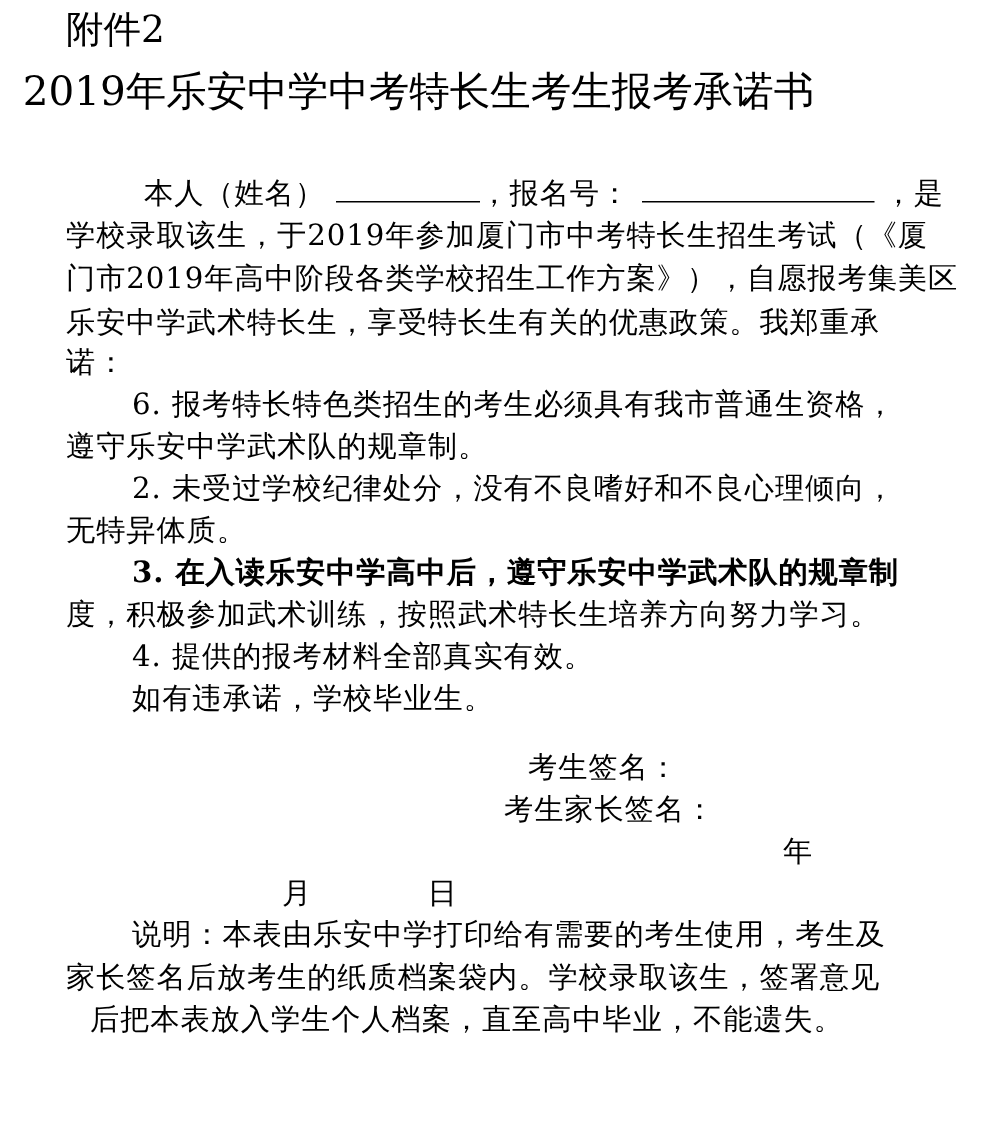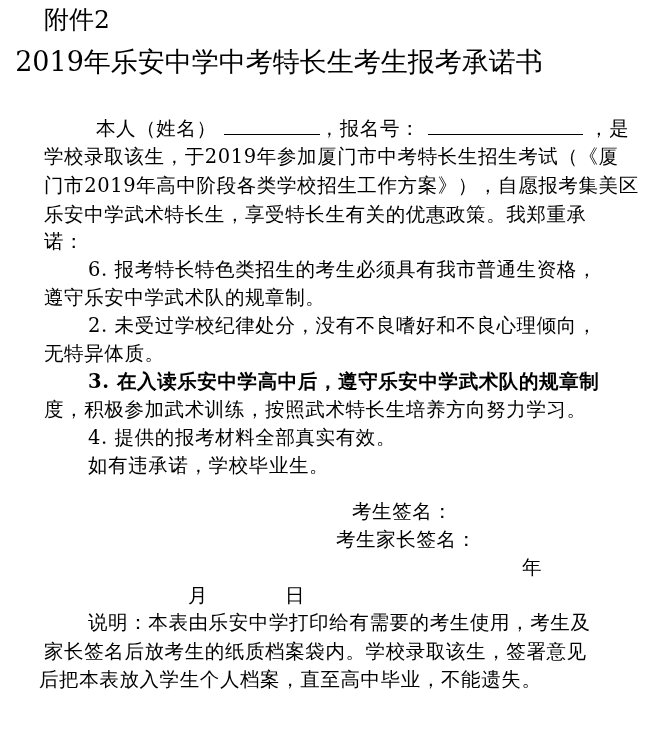--- a/index.html
+++ b/index.html
@@ -70,15 +70,15 @@
   <div class="abs line" style="left:88px; top:452px;">如有违承诺，学校毕业生。</div>
 
   <div class="abs line" style="left:352px; top:498px;">考生签名：</div>
   <div class="abs line" style="left:336px; top:526px;">考生家长签名：</div>
   <div class="abs line" style="left:522px; top:554px;">年</div>
   <div class="abs line" style="left:188px; top:582px;">月</div>
   <div class="abs line" style="left:285px; top:582px;">日</div>
 
   <div class="abs line" style="left:88px; top:610px;font-family:Liberation Mono, monospace;">说明：本表由乐安中学打印给有需要的考生使用，考生及</div>
   <div class="abs line" style="left:44px; top:638px;">家长签名后放考生的纸质档案袋内。学校录取该生，签署意见</div>
-  <div class="abs line" style="left:39px; top:666px;">后把本表放入学生个人档案，直至高中毕业，不能遗失。</div>
+  <div class="abs line" style="left:60px; top:666px;">后把本表放入学生个人档案，直至高中毕业，不能遗失。</div>
 
 </div>
 
 </body></html>

